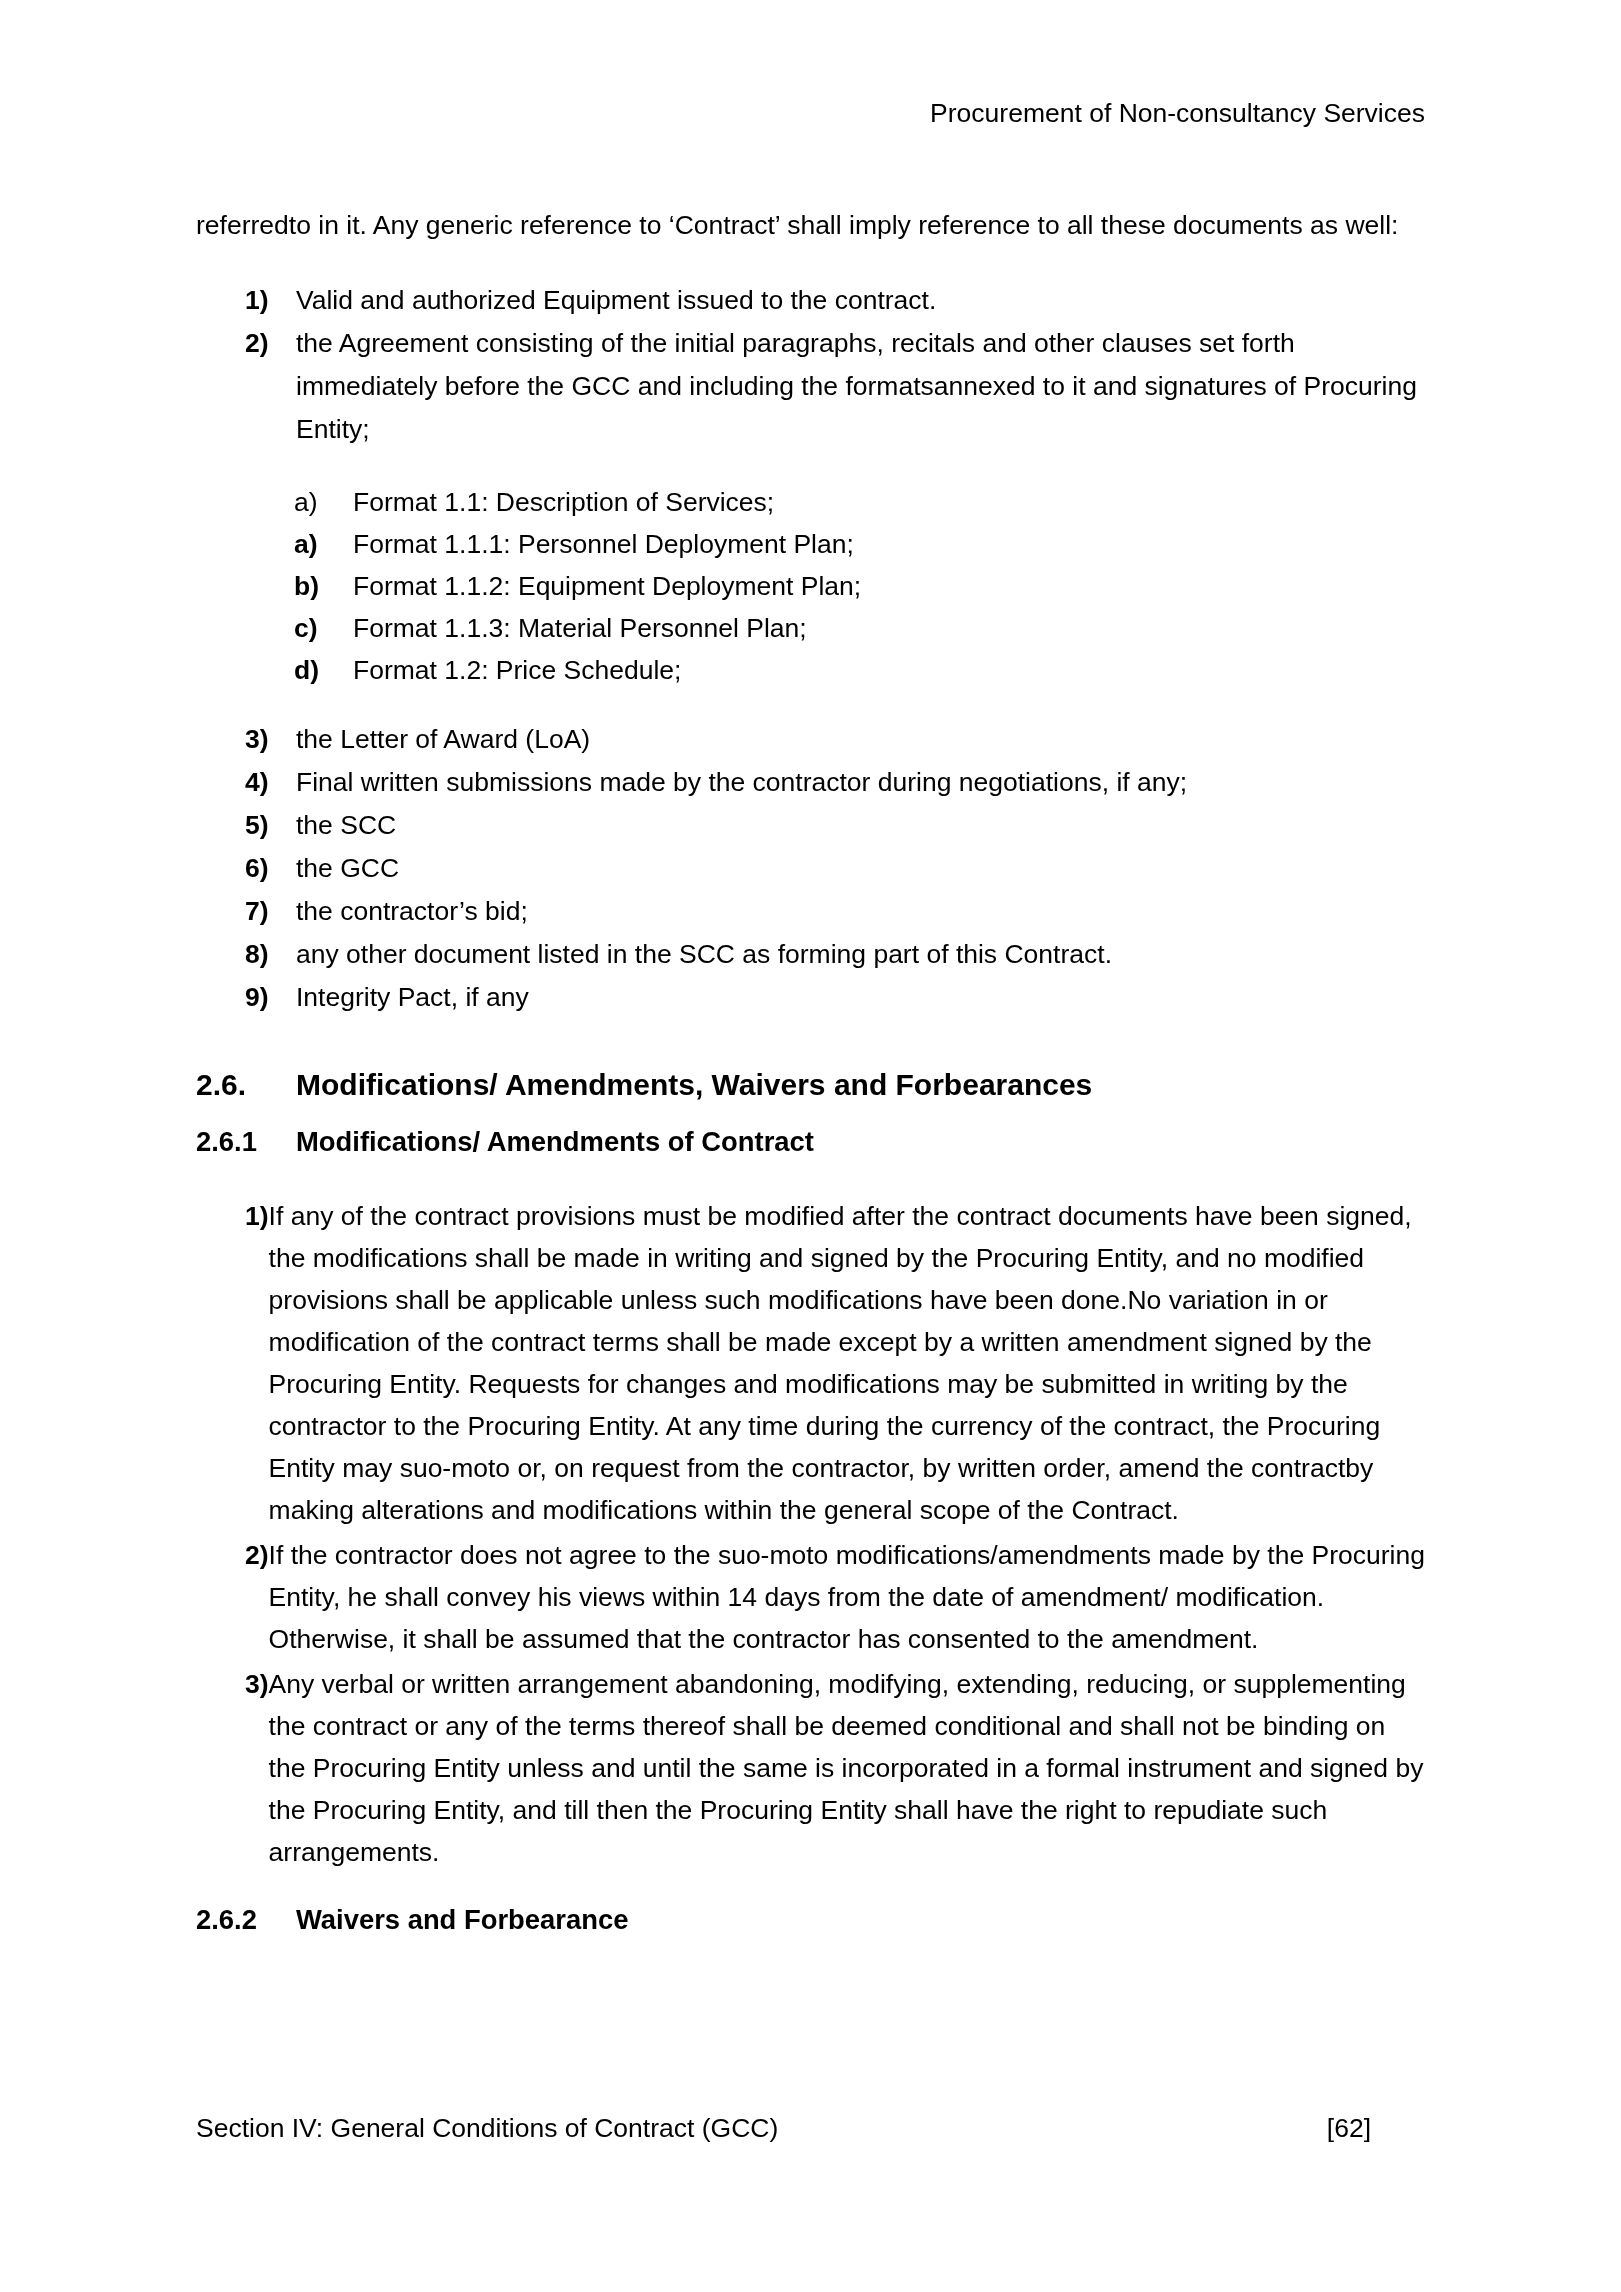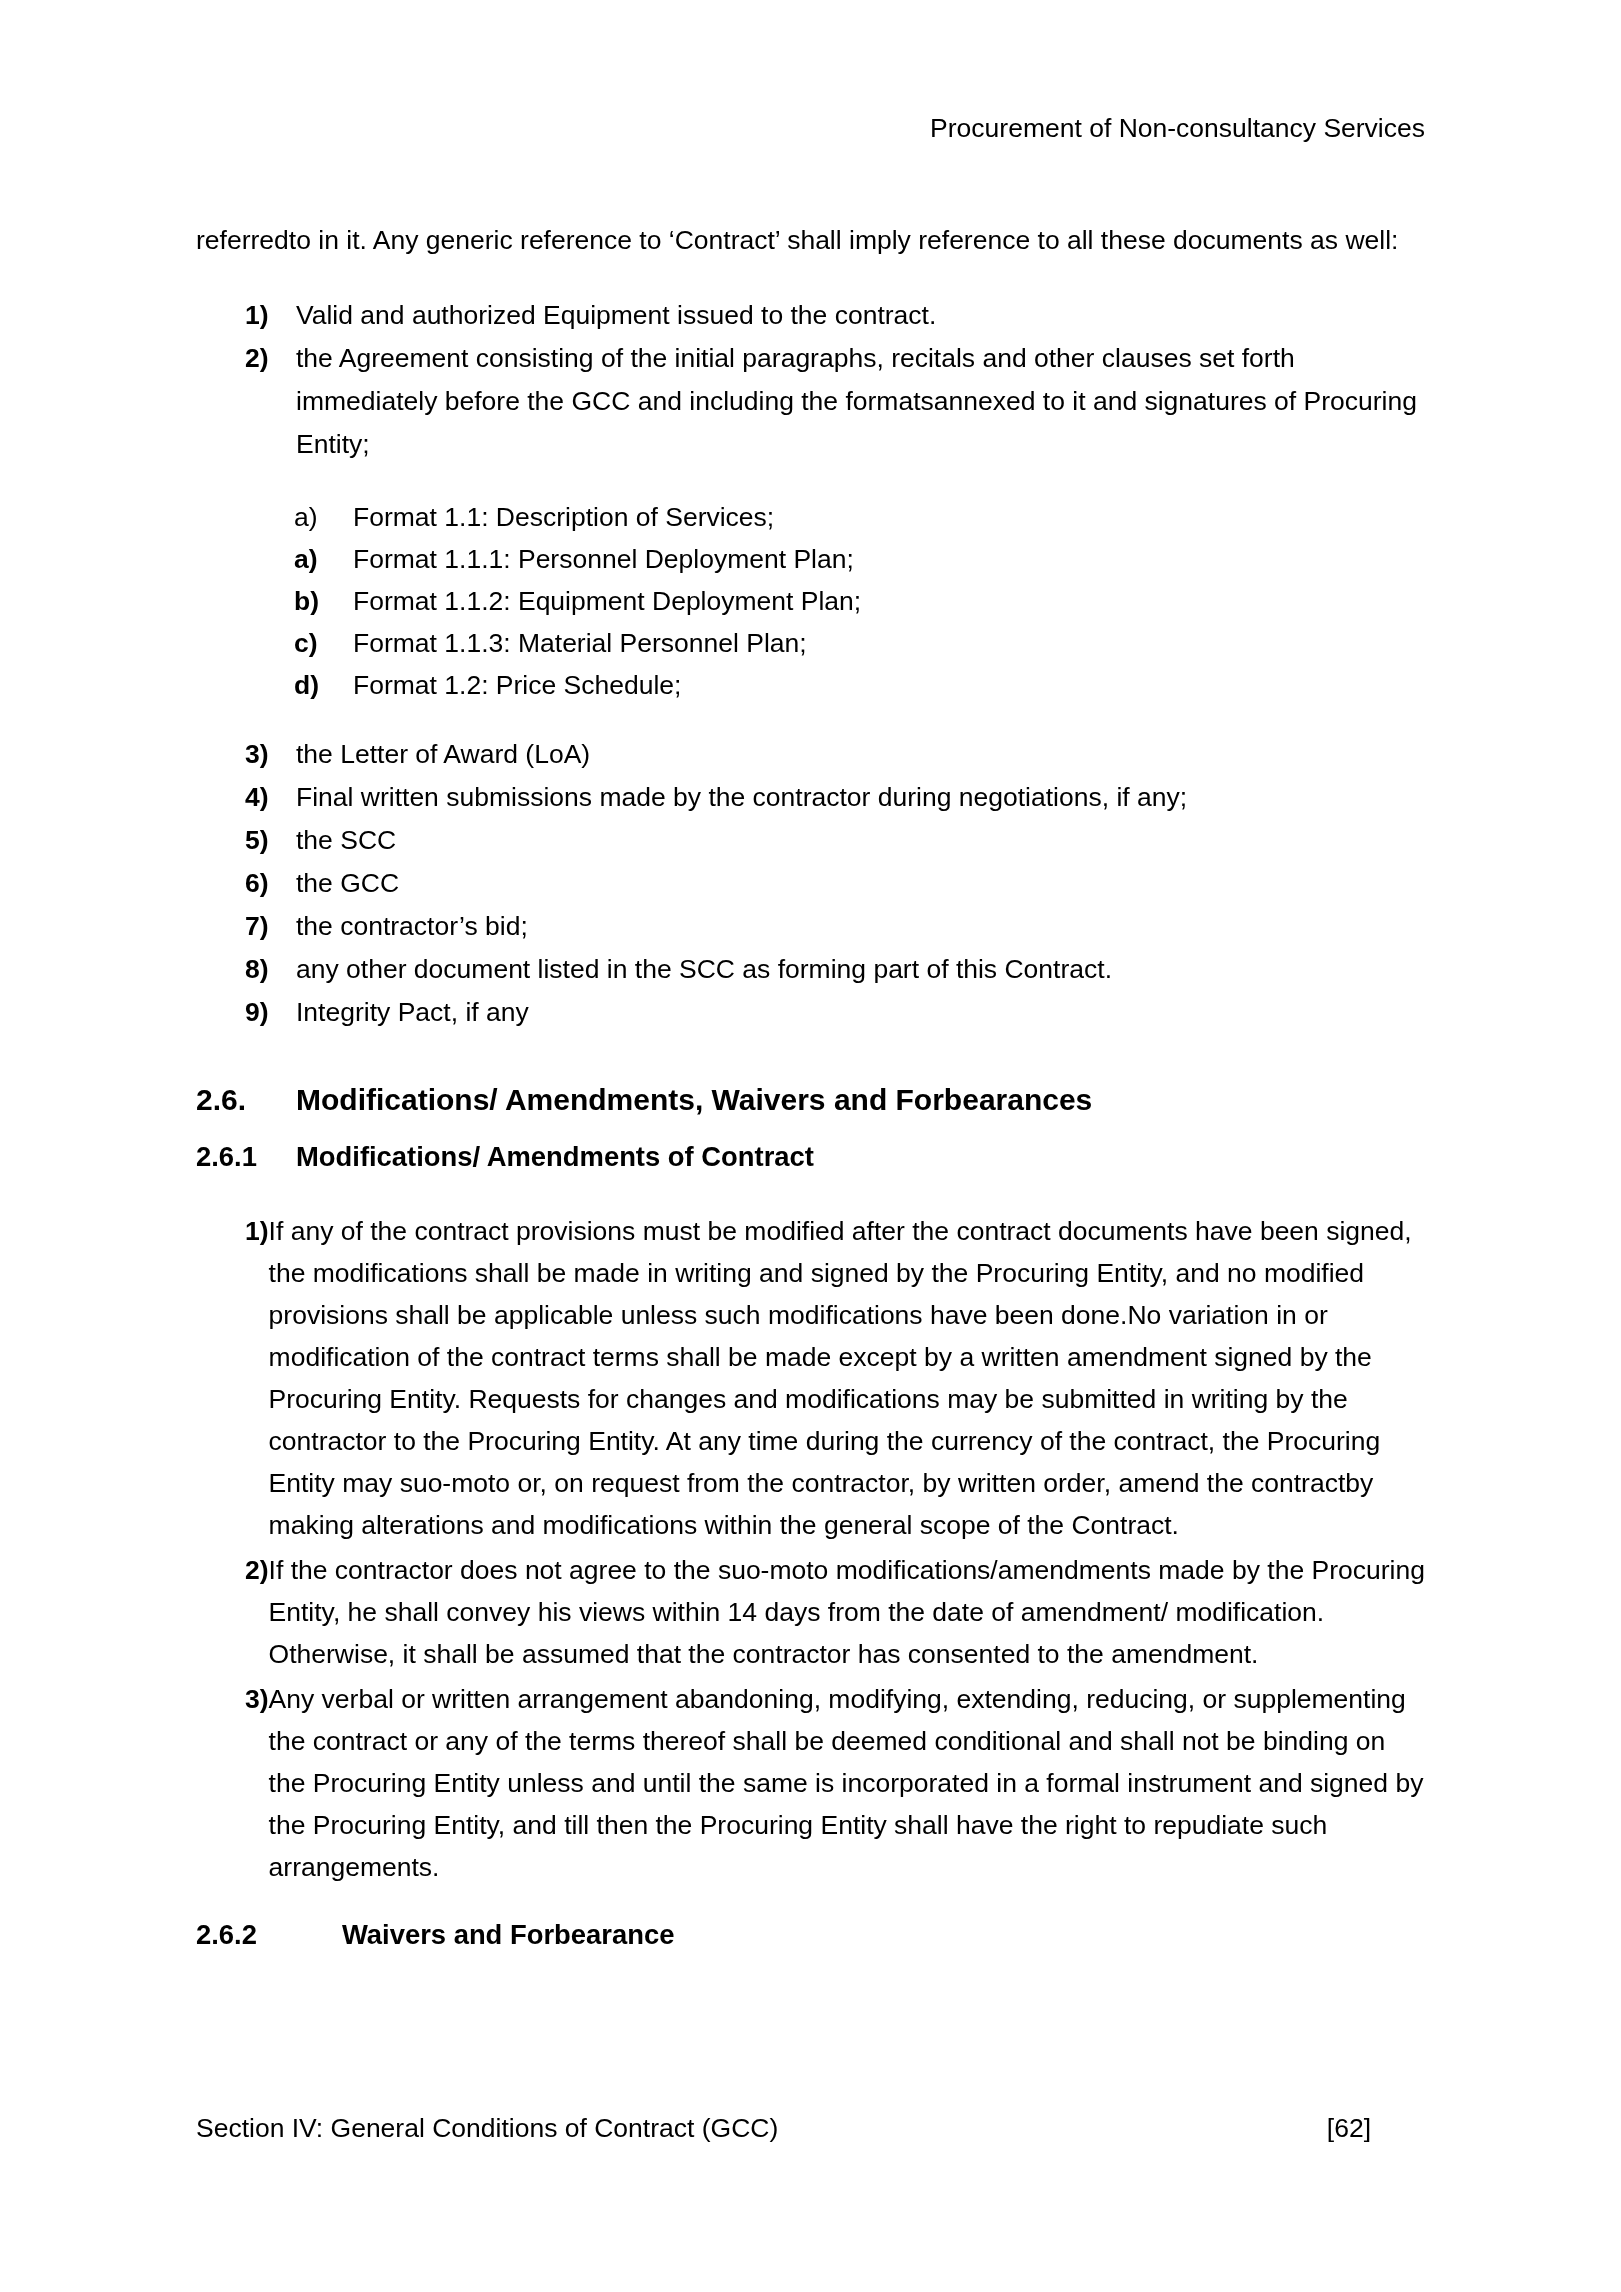--- a/index.html
+++ b/index.html
@@ -1,21 +1,21 @@
 <!DOCTYPE html>
 <html><head>
 <meta charset="utf-8">
 <style>
   html, body { margin: 0; padding: 0; background: #ffffff; }
   .page {
     position: relative;
     width: 1621px;
     height: 2293px;
     box-sizing: border-box;
-    padding: 15px 196px;
+    padding: 0 196px;
     background: #ffffff;
     color: #000000;
     font-family: "Liberation Sans", sans-serif;
     font-size: 26.5px;
     line-height: 43px;
     overflow: hidden;
   }
   .running-header {
     margin-top: 98px;
     text-align: right;
@@ -46,21 +46,21 @@
     display: flex;
     margin: 19px 0 0 0;
     font-size: 27.4px;
     font-weight: bold;
     line-height: 37px;
     align-items: center;
   }
   .sec-heading .num, .sub-heading .num { flex: 0 0 100px; font-weight: bold; }
   .clauses { margin-top: 35px; padding-left: 49px; line-height: 42px; }
   .clauses .li + .li { margin-top: 2.9px; }
-  .sub-heading.last { margin-top: 27.4px; gap: 46px; }
+  .sub-heading.last { margin-top: 27.4px; }
   .page-footer {
     position: absolute;
     top: 2113px;
     left: 196px;
     right: 209px;
     display: flex;
     justify-content: space-between;
     line-height: 31px;
   }
   .page-footer .pagenum { margin-right: 41px; }

